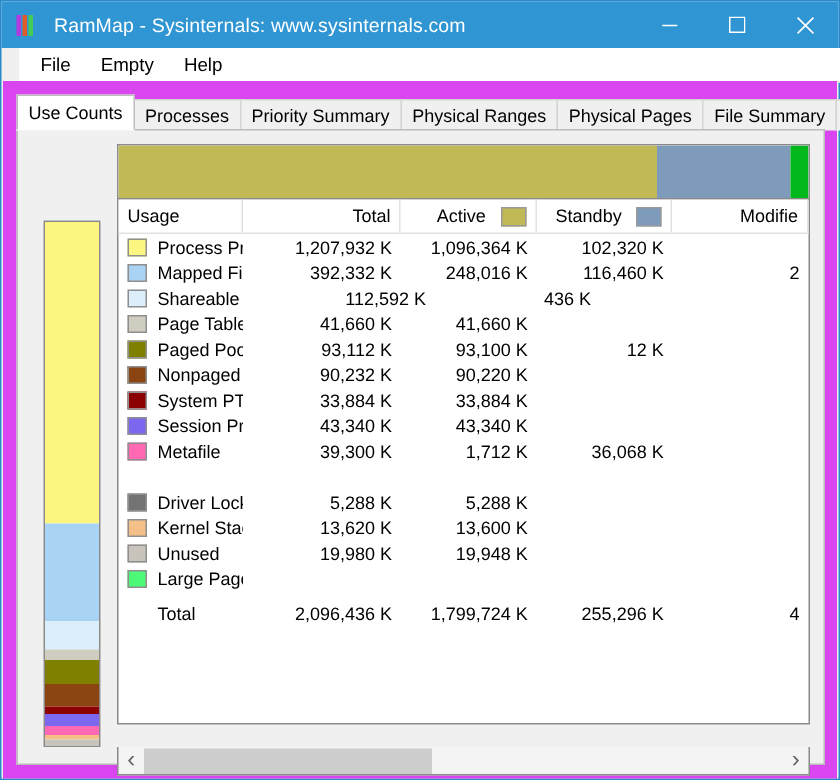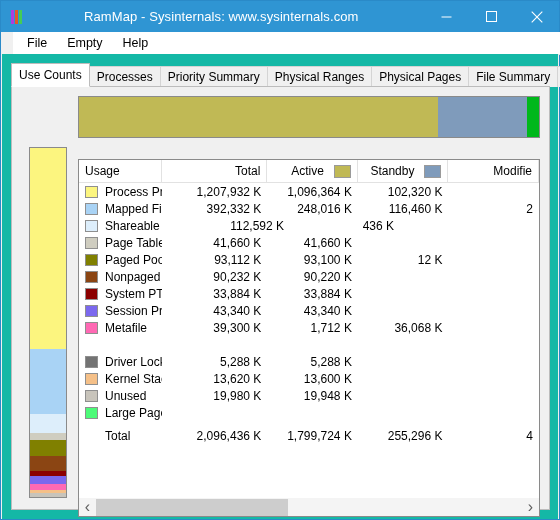--- a/index.html
+++ b/index.html
@@ -23,21 +23,20 @@
   }
 
   
   .titlebar {
     position: absolute;
     left: 0; top: 0;
     width: 558px; height: 31px;
     background: #2f95d3;
     display: flex;
     align-items: center;
-    gap: 48px;
   }
   .app-icon {
     width: 16px; height: 16px;
     margin-left: 10px; margin-right: 9px;
     display: flex;
     align-items: center;
     gap: 1px;
   }
   .app-icon i {
     display: block;
@@ -80,21 +79,21 @@
     padding: 2px 9px;
     margin-left: 2px;
   }
   .menu-item:first-child { margin-left: 5px; }
 
   
   .client {
     position: absolute;
     left: 1px; top: 53px;
     width: 556px; height: 465px;
-    background: #14b8a6;
+    background: #d946ef;
   }
 
   
   .tabstrip {
     position: absolute;
     left: 9px; top: 9px;
     width: 539px; height: 24px;
     display: flex;
     align-items: flex-end;
     font-size: 12px;
@@ -154,21 +153,21 @@
     background: #ffffff;
     display: flex;
     flex-direction: column;
     overflow: hidden;
   }
   .vseg { width: 100%; }
 
   
   .listview {
     position: absolute;
-    left: 66px; top: 72px;
+    left: 66px; top: 45px;
     width: 462px; height: 351px;
     border: 1px solid #8a8a8a;
     box-sizing: border-box;
     background: #ffffff;
     overflow: hidden;
     display: flex;
     flex-direction: column;
   }
   .lv-header {
     height: 22px;

